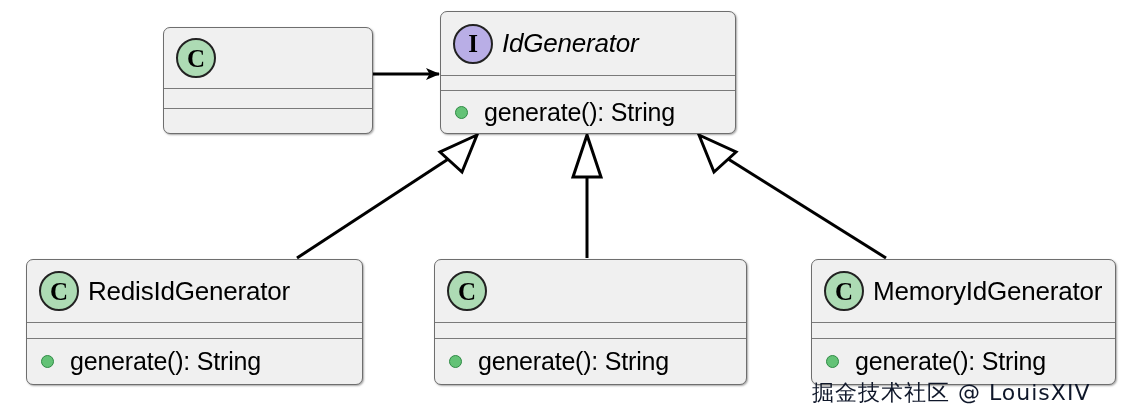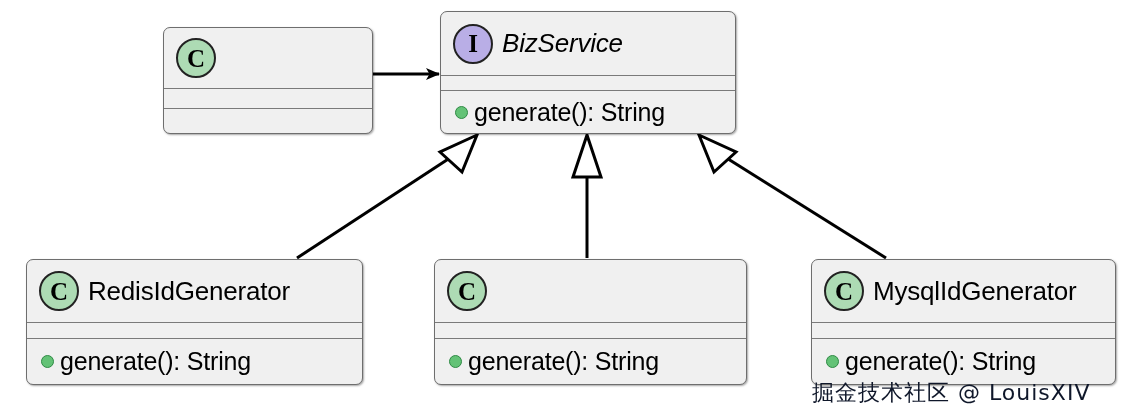--- a/index.html
+++ b/index.html
@@ -67,21 +67,21 @@
     letter-spacing: -0.2px;
   }
   .type-name.italic {
     font-style: italic;
   }
   .empty-comp {
     flex: 1;
   }
   .method-comp {
     padding-left: 14px;
-    gap: 6px;
+    gap: 16px;
   }
   .vis-dot {
     width: 11px;
     height: 11px;
     min-width: 11px;
     border-radius: 50%;
     background: #63c276;
     border: 1.5px solid #2f8a45;
   }
   .method-text {
@@ -137,21 +137,21 @@
     <div class="compartment header-comp" style="height:60px;">
       <span class="type-icon icon-class">C</span>
     </div>
     <div class="compartment divider-top" style="height:20px;"></div>
     <div class="compartment divider-top empty-comp"></div>
   </div>
 
   <div class="uml-box" style="left:440px; top:11px; width:296px; height:123px;">
     <div class="compartment header-comp" style="height:63px;">
       <span class="type-icon icon-interface">I</span>
-      <span class="type-name italic">BizService</span>
+      <span class="type-name italic">IdGenerator</span>
     </div>
     <div class="compartment divider-top" style="height:15px;"></div>
     <div class="compartment divider-top method-comp empty-comp">
       <span class="vis-dot"></span>
       <span class="method-text">generate(): String</span>
     </div>
   </div>
 
   <div class="uml-box" style="left:26px; top:259px; width:337px; height:126px;">
     <div class="compartment header-comp" style="height:62px;">
@@ -172,21 +172,21 @@
     <div class="compartment divider-top" style="height:16px;"></div>
     <div class="compartment divider-top method-comp empty-comp">
       <span class="vis-dot"></span>
       <span class="method-text">generate(): String</span>
     </div>
   </div>
 
   <div class="uml-box" style="left:811px; top:259px; width:305px; height:126px;">
     <div class="compartment header-comp" style="height:62px;">
       <span class="type-icon icon-class">C</span>
-      <span class="type-name">MysqlIdGenerator</span>
+      <span class="type-name">MemoryIdGenerator</span>
     </div>
     <div class="compartment divider-top" style="height:16px;"></div>
     <div class="compartment divider-top method-comp empty-comp">
       <span class="vis-dot"></span>
       <span class="method-text">generate(): String</span>
     </div>
   </div>
 
   <div class="watermark">掘金技术社区 @ LouisXIV</div>
 

